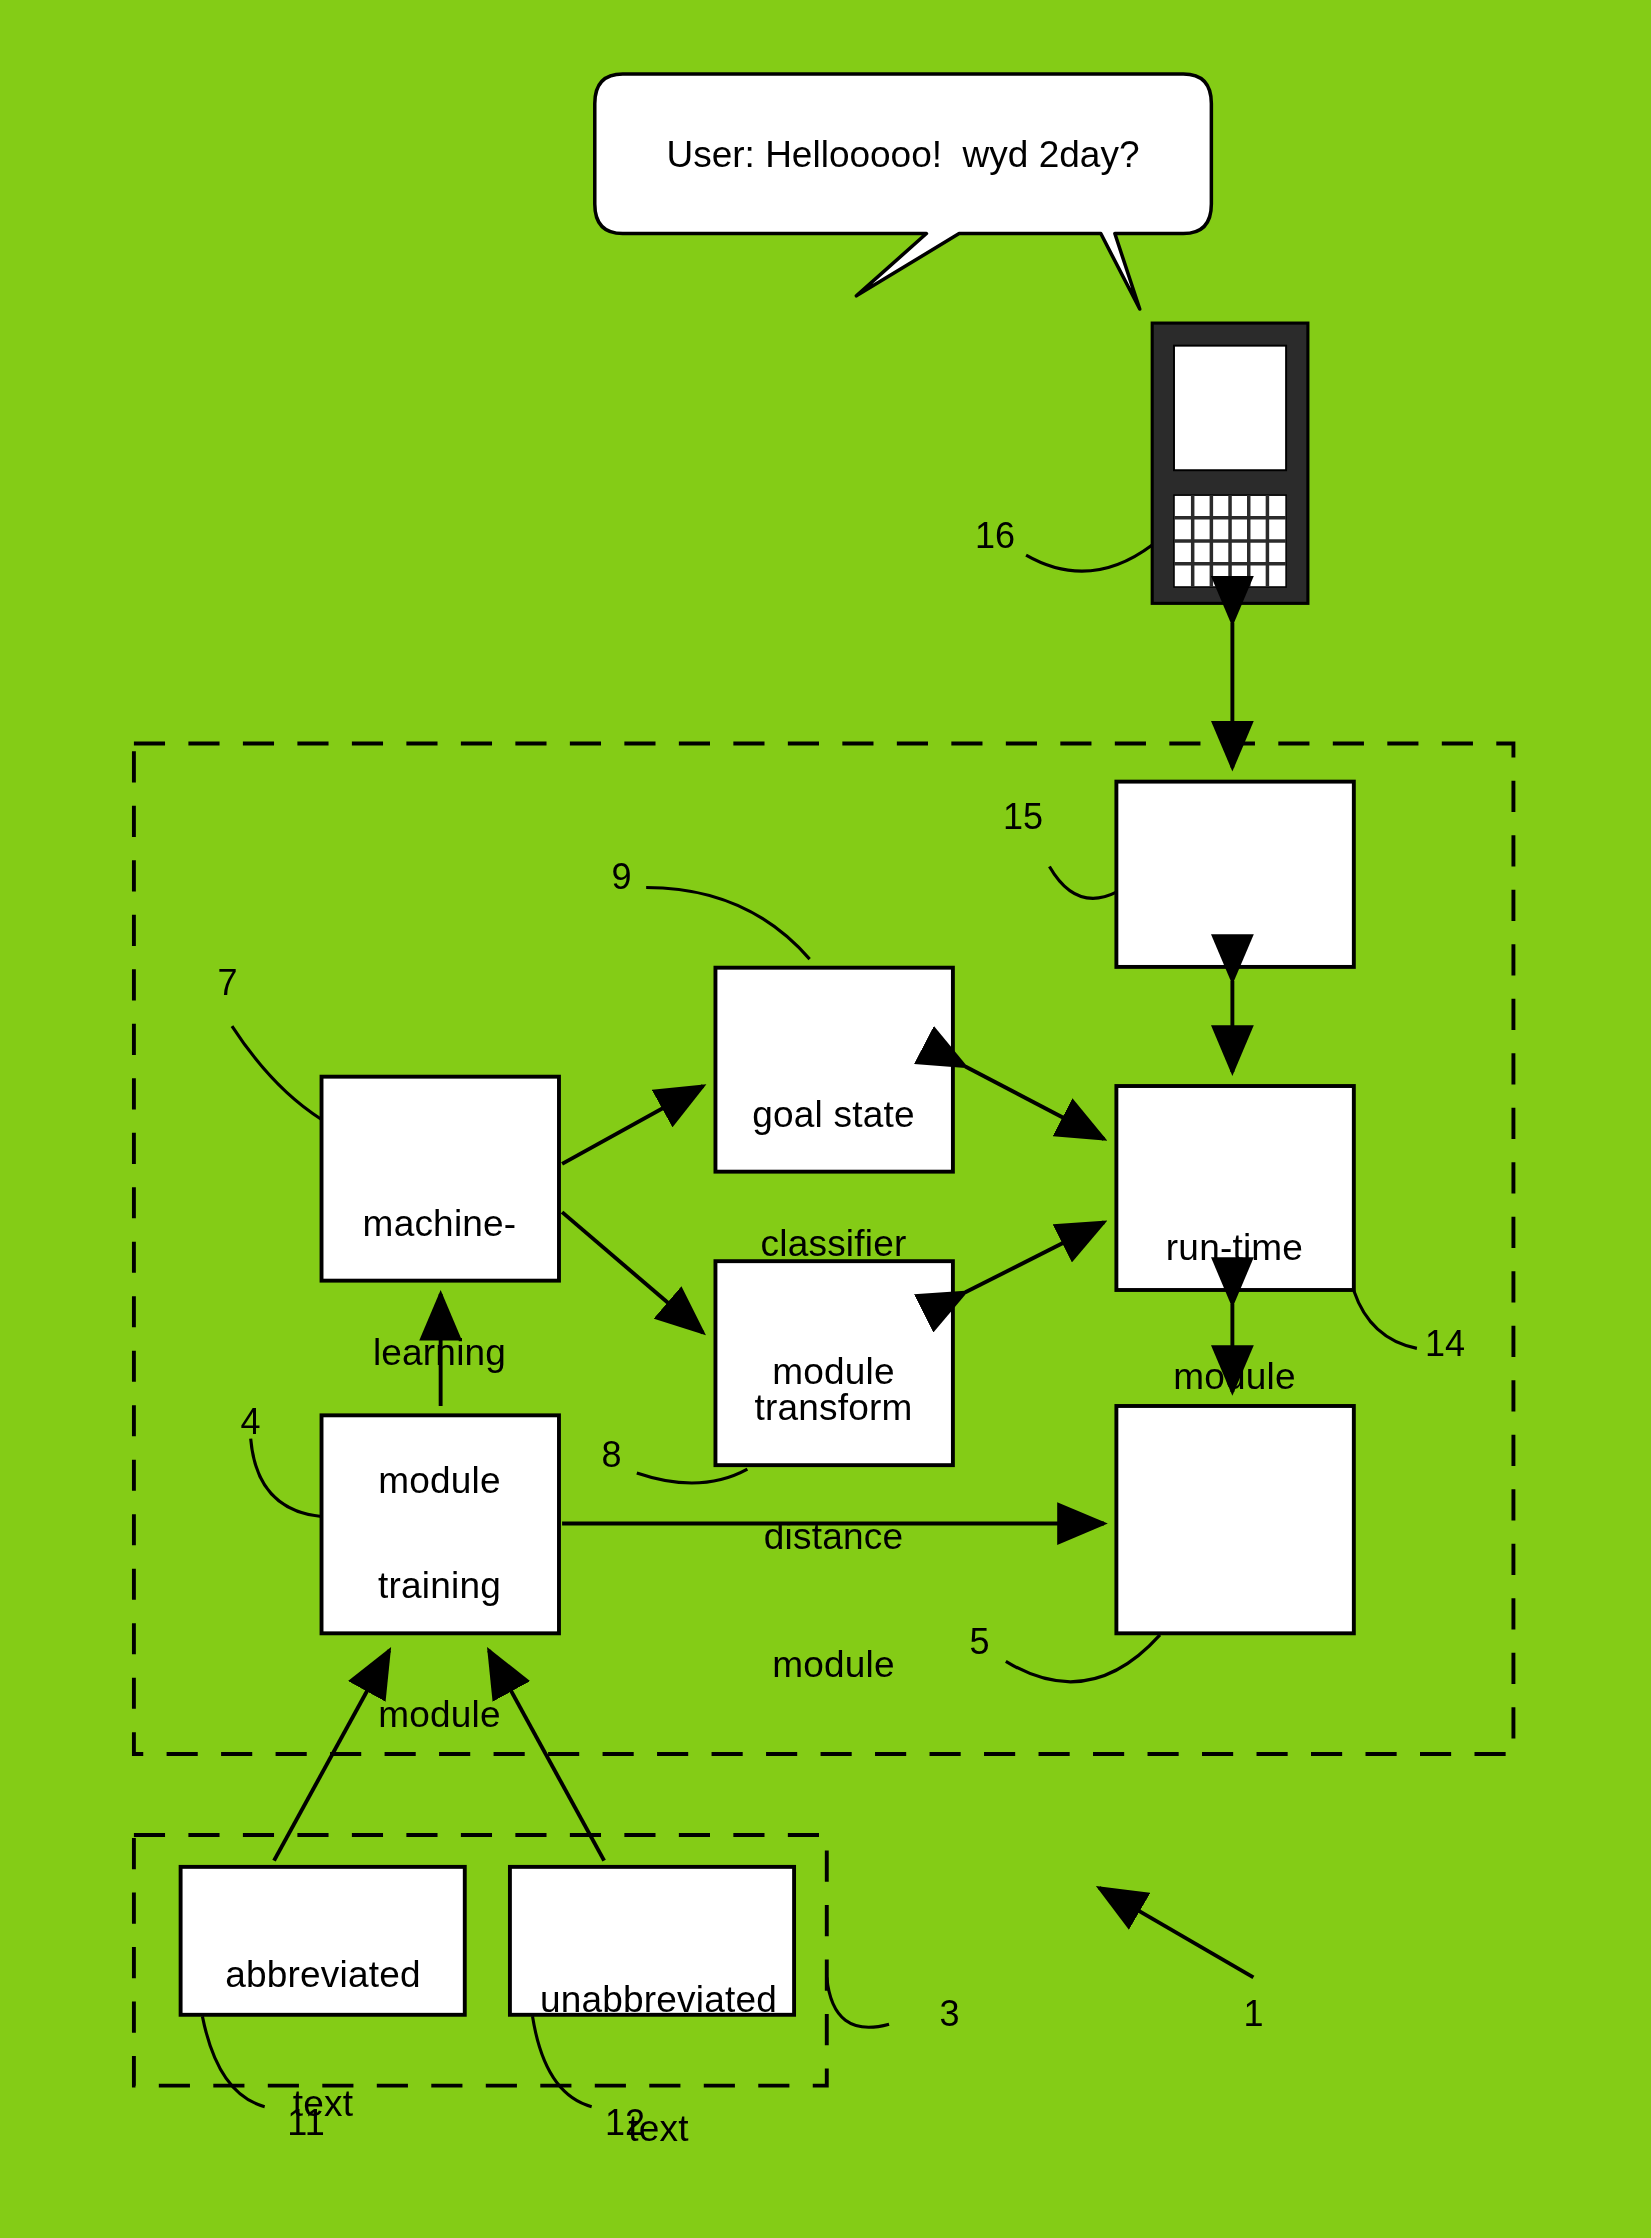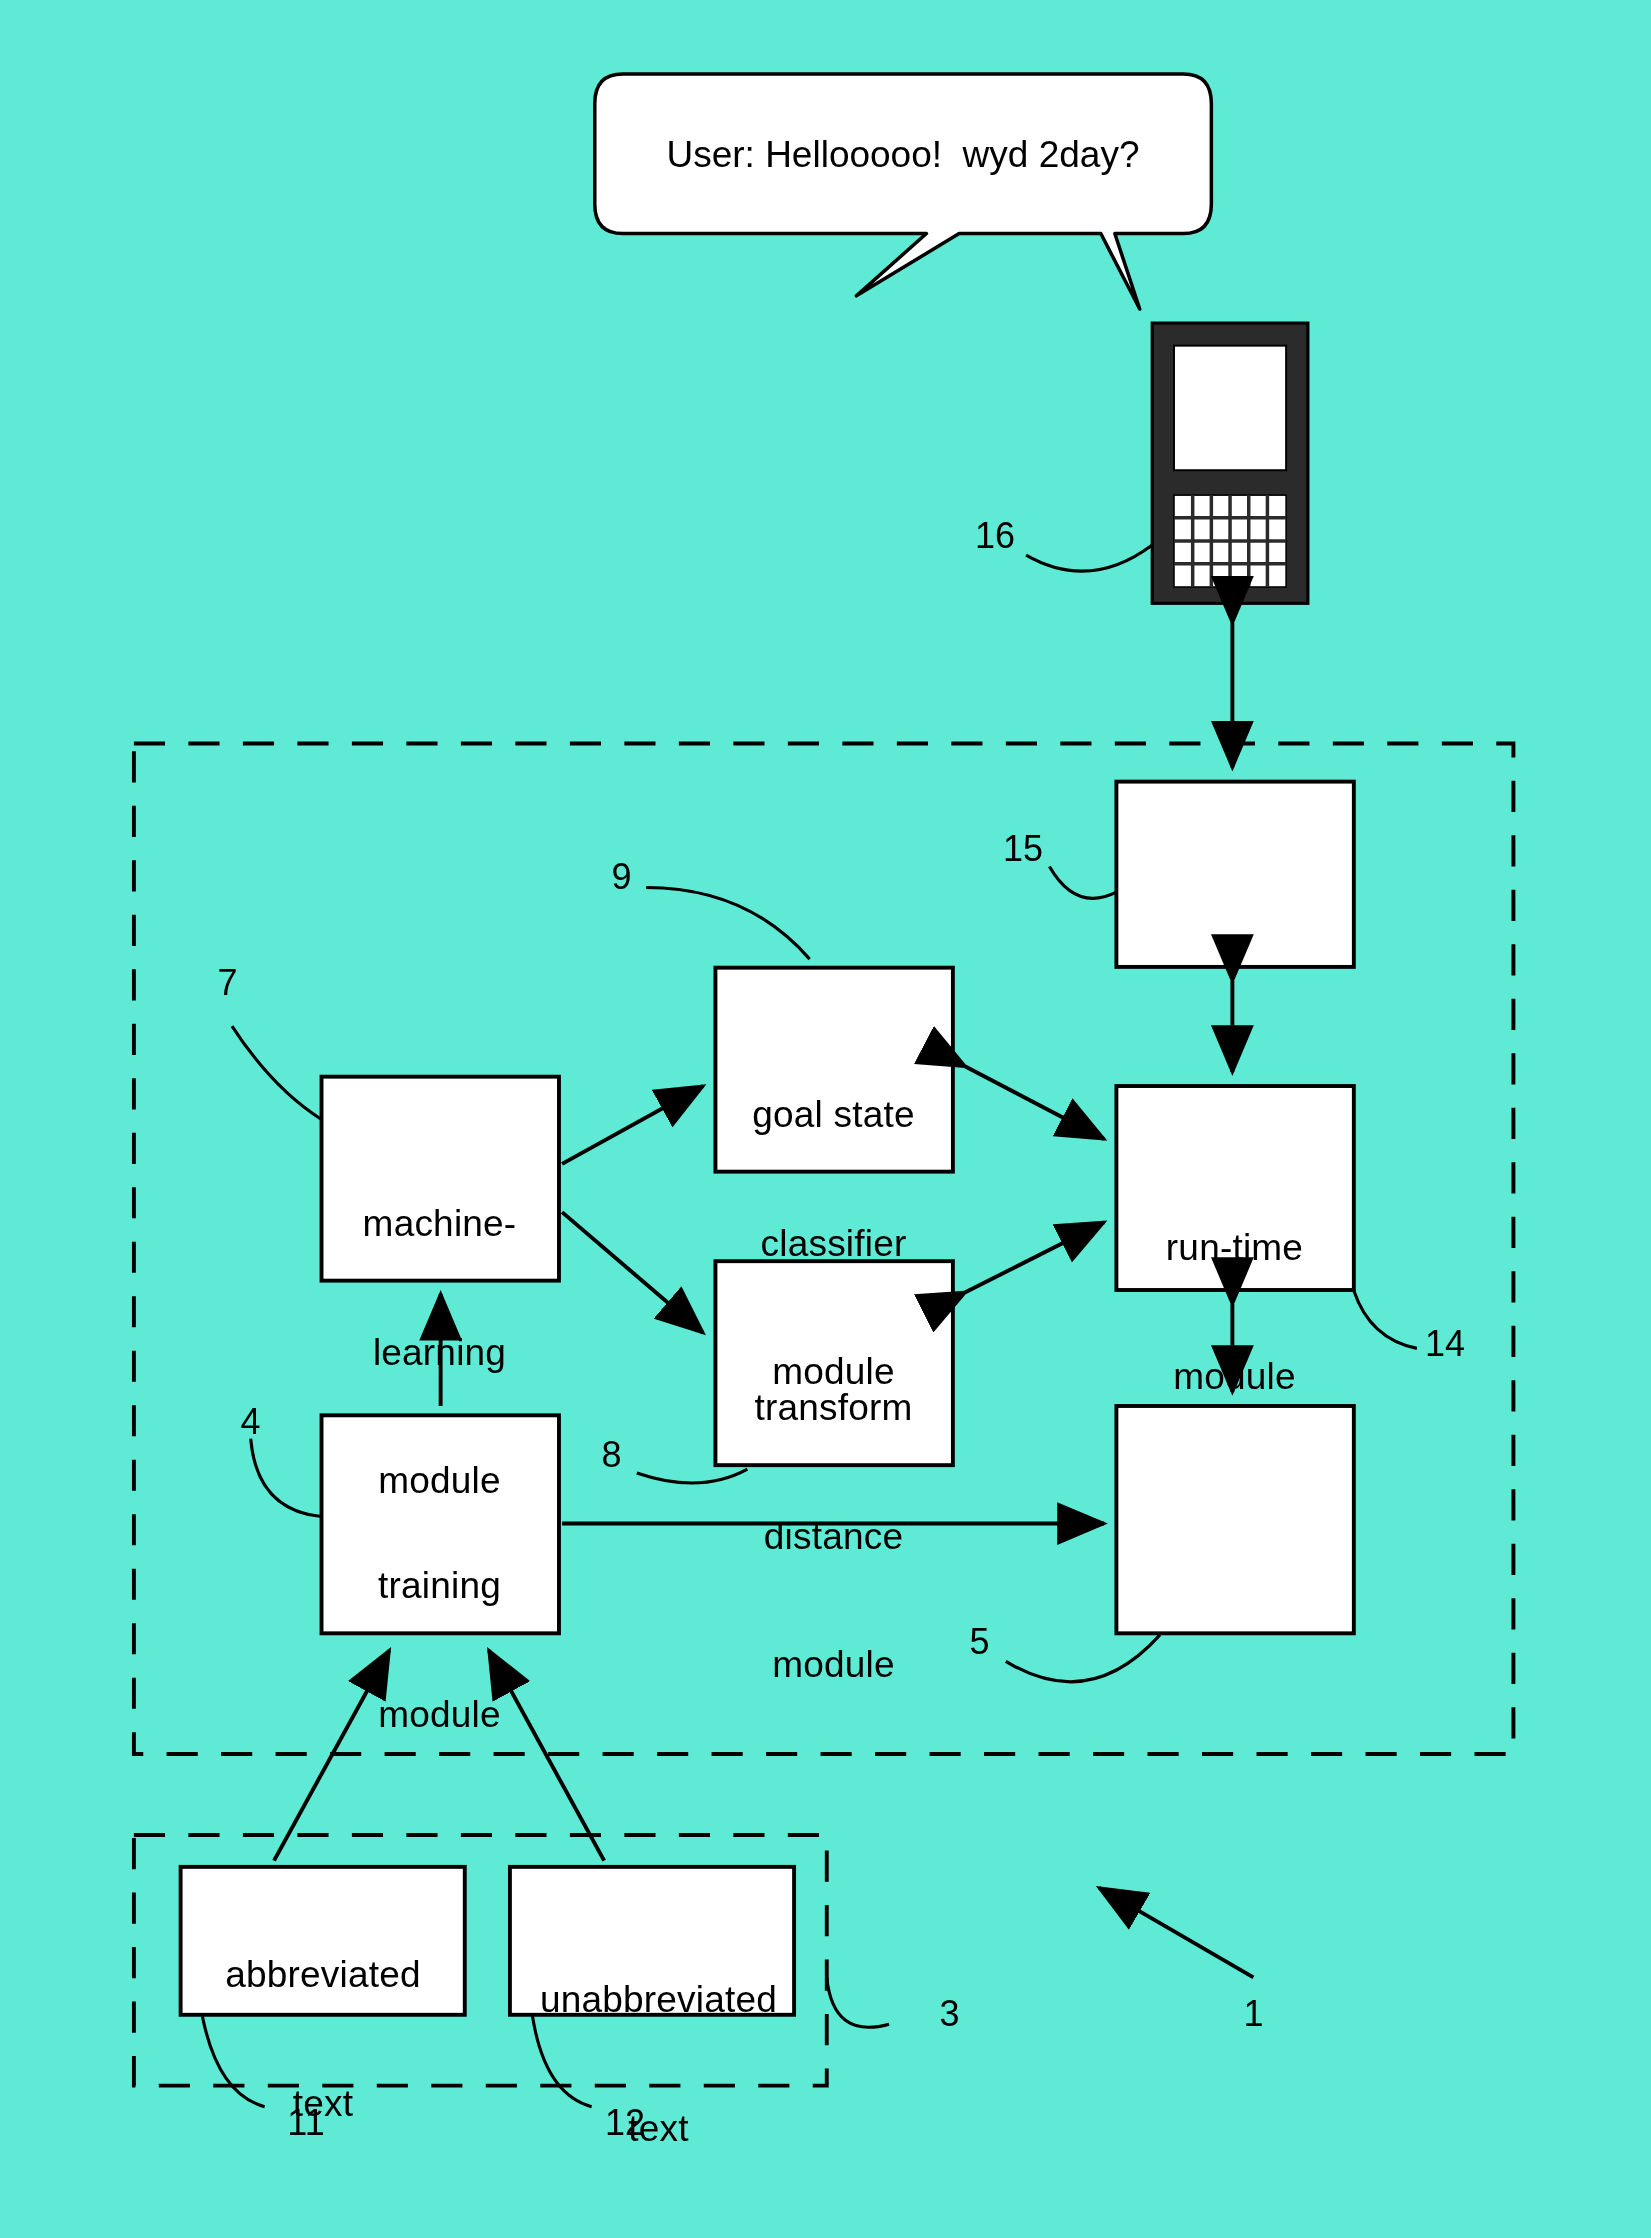--- a/index.html
+++ b/index.html
@@ -8,21 +8,21 @@
     background: #ffffff;
   }
   body {
     font-family: "Liberation Sans", sans-serif;
     color: #000000;
   }
   #figure {
     position: relative;
     width: 1652px;
     height: 2239px;
-    background: #5eead4;
+    background: #84cc16;
     overflow: hidden;
   }
   #vec {
     position: absolute;
     left: 0;
     top: 0;
     width: 1652px;
     height: 2239px;
   }
   .lbl {
@@ -203,17 +203,17 @@
   <div class="lbl refnum" style="left:1230px; top:1993px; width:47px;">1</div>
   <div class="lbl refnum" style="left:926px; top:1993px; width:47px;">3</div>
   <div class="lbl refnum" style="left:227px; top:1401px; width:47px;">4</div>
   <div class="lbl refnum" style="left:956px; top:1621px; width:47px;">5</div>
   <div class="lbl refnum" style="left:204px; top:962px; width:47px;">7</div>
   <div class="lbl refnum" style="left:588px; top:1434px; width:47px;">8</div>
   <div class="lbl refnum" style="left:598px; top:856px; width:47px;">9</div>
   <div class="lbl refnum" style="left:279px; top:2102px; width:54px;">11</div>
   <div class="lbl refnum" style="left:598px; top:2102px; width:54px;">12</div>
   <div class="lbl refnum" style="left:1418px; top:1323px; width:54px;">14</div>
-  <div class="lbl refnum" style="left:996px; top:828px; width:54px;">15</div>
+  <div class="lbl refnum" style="left:996px; top:796px; width:54px;">15</div>
   <div class="lbl refnum" style="left:964px; top:515px; width:62px;">16</div>
 
 </div>
 
 
 </body></html>

